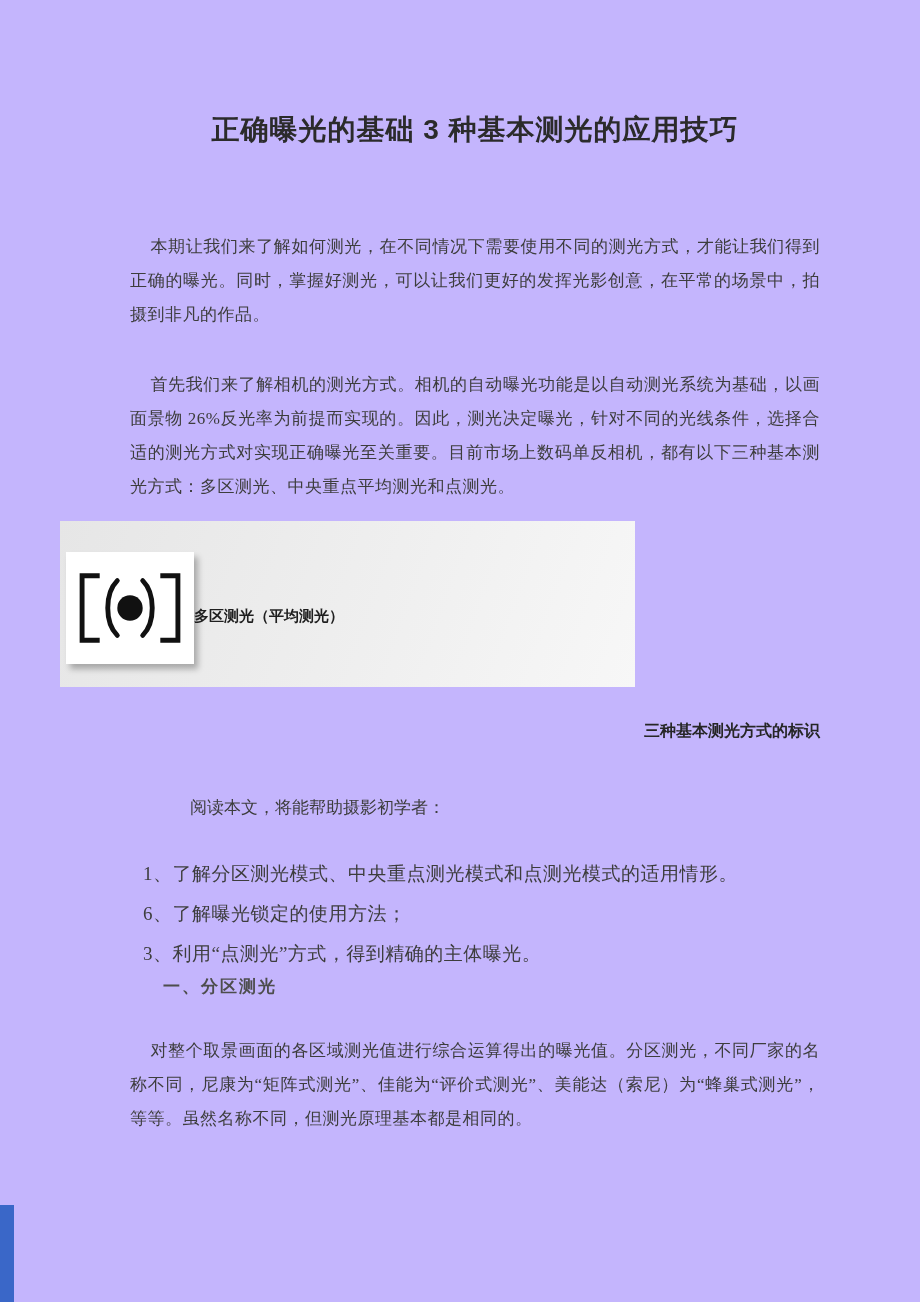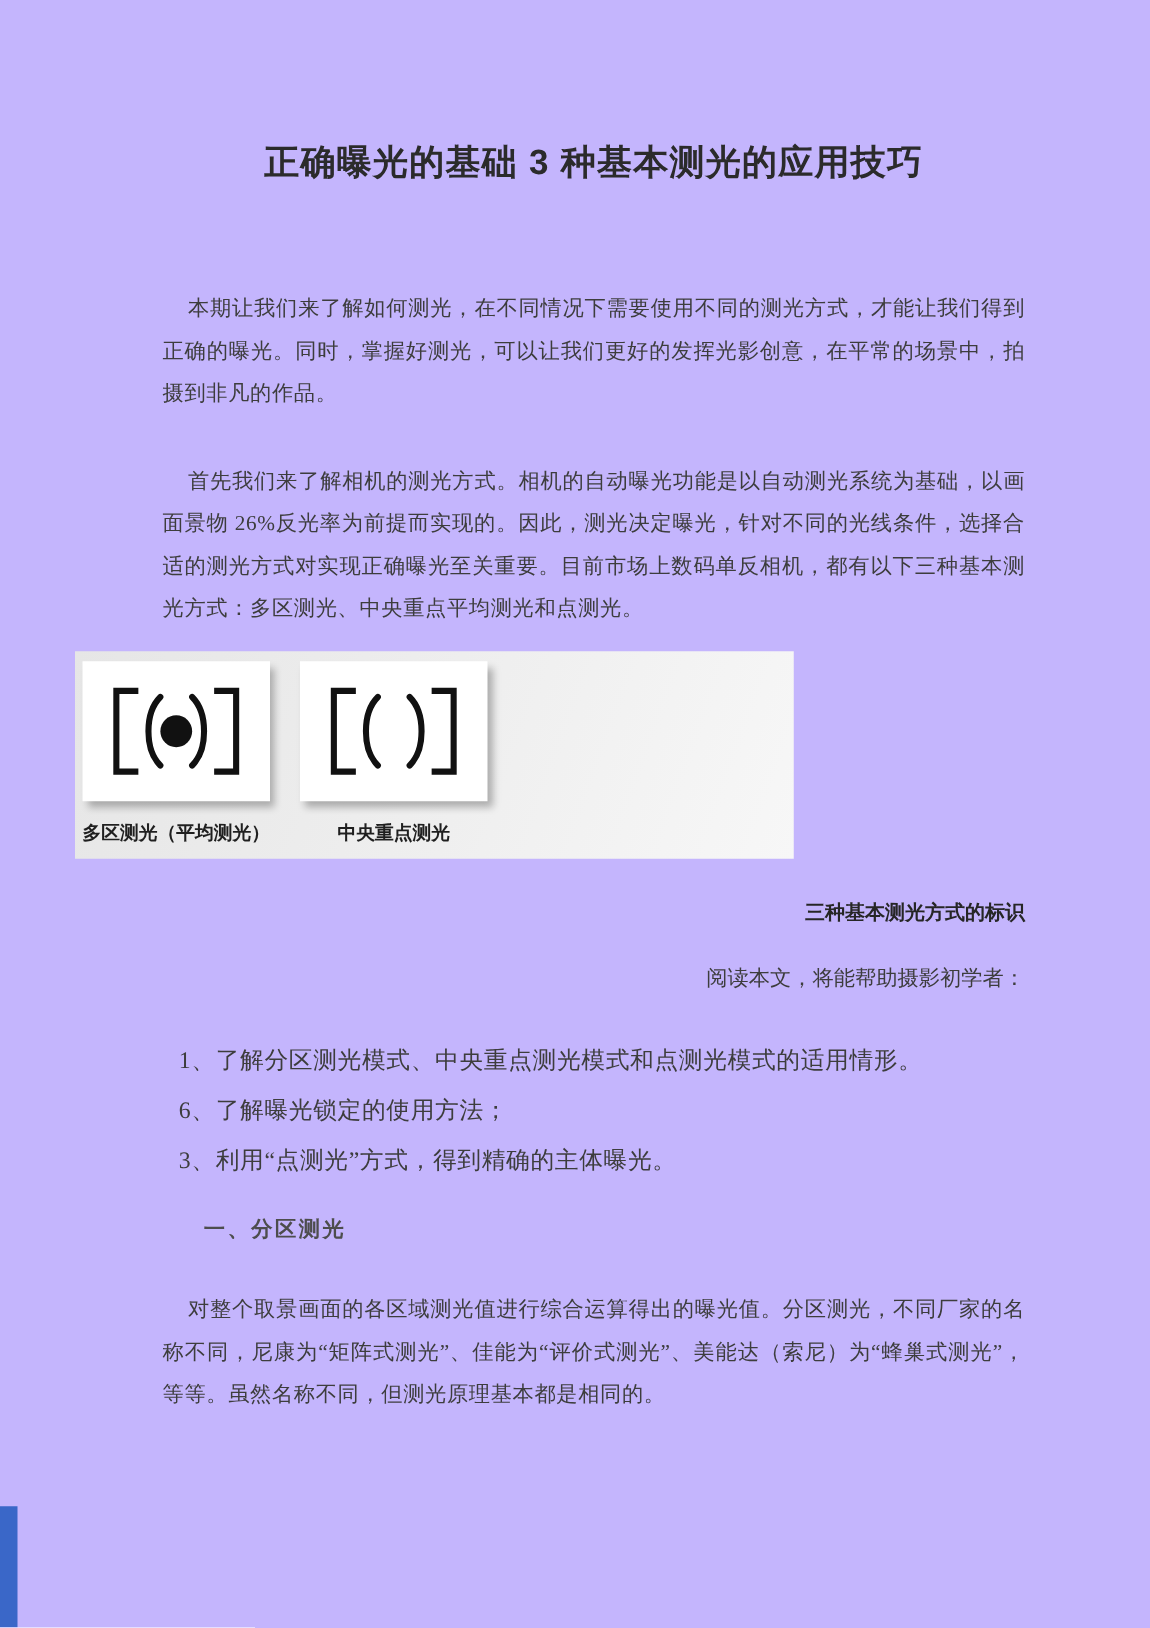--- a/index.html
+++ b/index.html
@@ -37,21 +37,21 @@
     margin-left:60px;
     width:575px;height:166px;
     background:linear-gradient(110deg,#e6e6e6 0%,#efefef 55%,#f7f7f7 100%);
     box-sizing:border-box;
     padding:8px 0 0 6px;
     display:flex;
   }
   .figure-item{
     width:150px;
     margin-right:24px;
-    display:flex;flex-direction:column;align-items:center;
+    display:flex;flex-direction:row;align-items:center;
   }
   .metering-card{
     width:150px;height:112px;
     background:#ffffff;
     box-shadow:4px 5px 6px rgba(0,0,0,0.28);
     display:flex;align-items:center;justify-content:center;
   }
   .metering-card svg{display:block;}
   .figure-label{
     margin-top:16px;
@@ -64,37 +64,35 @@
   .figure-caption{
     margin-top:32px;
     text-align:right;
     font-family:"Liberation Sans","DejaVu Sans",sans-serif;
     font-weight:bold;
     font-size:16px;
     line-height:24px;
     color:#262626;
   }
   .reader-intro{
-    margin-top:28px;
+    margin-top:53px;
     padding-left:60px;
     font-size:17px;
     line-height:24px;
     color:#3d3d3d;
-    text-align:right;
   }
   .benefit-list{margin-top:34px;}
   .benefit-item{
     padding-left:13px;
     font-size:19px;
     line-height:40px;
     color:#3d3d3d;
     letter-spacing:0.5px;
   }
   .section-heading{
-    margin-top:22px;
     padding-left:33px;
     font-family:"Liberation Sans","DejaVu Sans",sans-serif;
     font-weight:bold;
     font-size:17px;
     line-height:26px;
     color:#4d4d4d;
     letter-spacing:2px;
   }
   .para-section{margin-top:34px;}
   .accent-bar{
@@ -125,31 +123,20 @@
           <polyline points="34,12 16,12 16,78 34,78" fill="none" stroke="#111" stroke-width="5"></polyline>
           <polyline points="96,12 114,12 114,78 96,78" fill="none" stroke="#111" stroke-width="5"></polyline>
           <path d="M52,17 C39,30 39,60 52,73" fill="none" stroke="#111" stroke-width="5" stroke-linecap="round"></path>
           <path d="M78,17 C91,30 91,60 78,73" fill="none" stroke="#111" stroke-width="5" stroke-linecap="round"></path>
           <circle cx="65" cy="45" r="13" fill="#111"></circle>
         </svg>
       </div>
       <div class="figure-label">多区测光（平均测光）</div>
     </div>
 
-    <div class="figure-item">
-      <div class="metering-card">
-        <svg width="128" height="88" viewBox="0 0 130 90">
-          <polyline points="34,12 16,12 16,78 34,78" fill="none" stroke="#111" stroke-width="5"></polyline>
-          <polyline points="96,12 114,12 114,78 96,78" fill="none" stroke="#111" stroke-width="5"></polyline>
-          <path d="M52,17 C39,30 39,60 52,73" fill="none" stroke="#111" stroke-width="5" stroke-linecap="round"></path>
-          <path d="M78,17 C91,30 91,60 78,73" fill="none" stroke="#111" stroke-width="5" stroke-linecap="round"></path>
-        </svg>
-      </div>
-      <div class="figure-label">中央重点测光</div>
-    </div>
 
 
   </div>
 
   <div class="content">
 
     <div class="figure-caption">三种基本测光方式的标识</div>
 
     <div class="reader-intro">阅读本文，将能帮助摄影初学者：</div>
 

